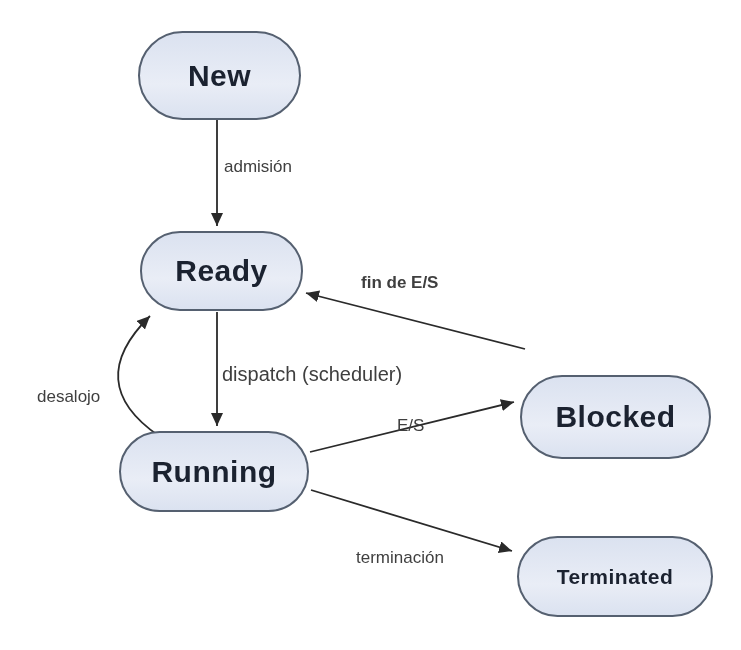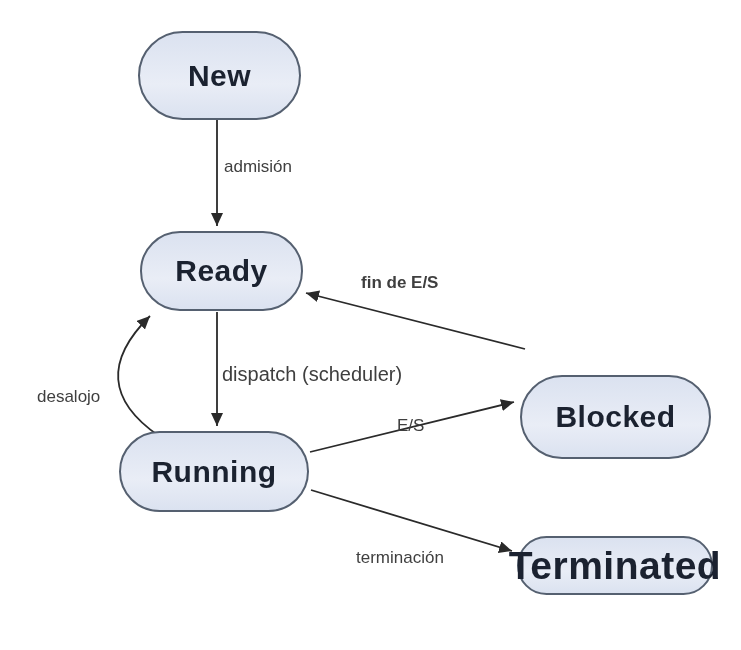--- a/index.html
+++ b/index.html
@@ -81,21 +81,21 @@
   </svg>
 
   <div class="node" style="left:138px; top:31px; width:163px; height:89px;">New</div>
 
   <div class="node" style="left:140px; top:231px; width:163px; height:80px;">Ready</div>
 
   <div class="node" style="left:119px; top:431px; width:190px; height:81px;">Running</div>
 
   <div class="node" style="left:520px; top:333px; width:191px; height:84px;margin-top:42px;">Blocked</div>
 
-  <div class="node" style="left:517px; top:536px; width:196px; height:59px; font-size:39px;">Terminated</div>
+  <div class="node" style="left:517px; top:536px; width:196px; height:81px; font-size:21px;">Terminated</div>
 
   <div class="edge-label" style="left:224px; top:157px;">admisión</div>
 
   <div class="edge-label" style="left:222px; top:363px; font-size:20px;">dispatch (scheduler)</div>
 
   <div class="edge-label" style="left:37px; top:387px;">desalojo</div>
 
   <div class="edge-label" style="left:361px; top:273px;font-weight:bold;">fin de E/S</div>
 
   <div class="edge-label" style="left:397px; top:416px;">E/S</div>

